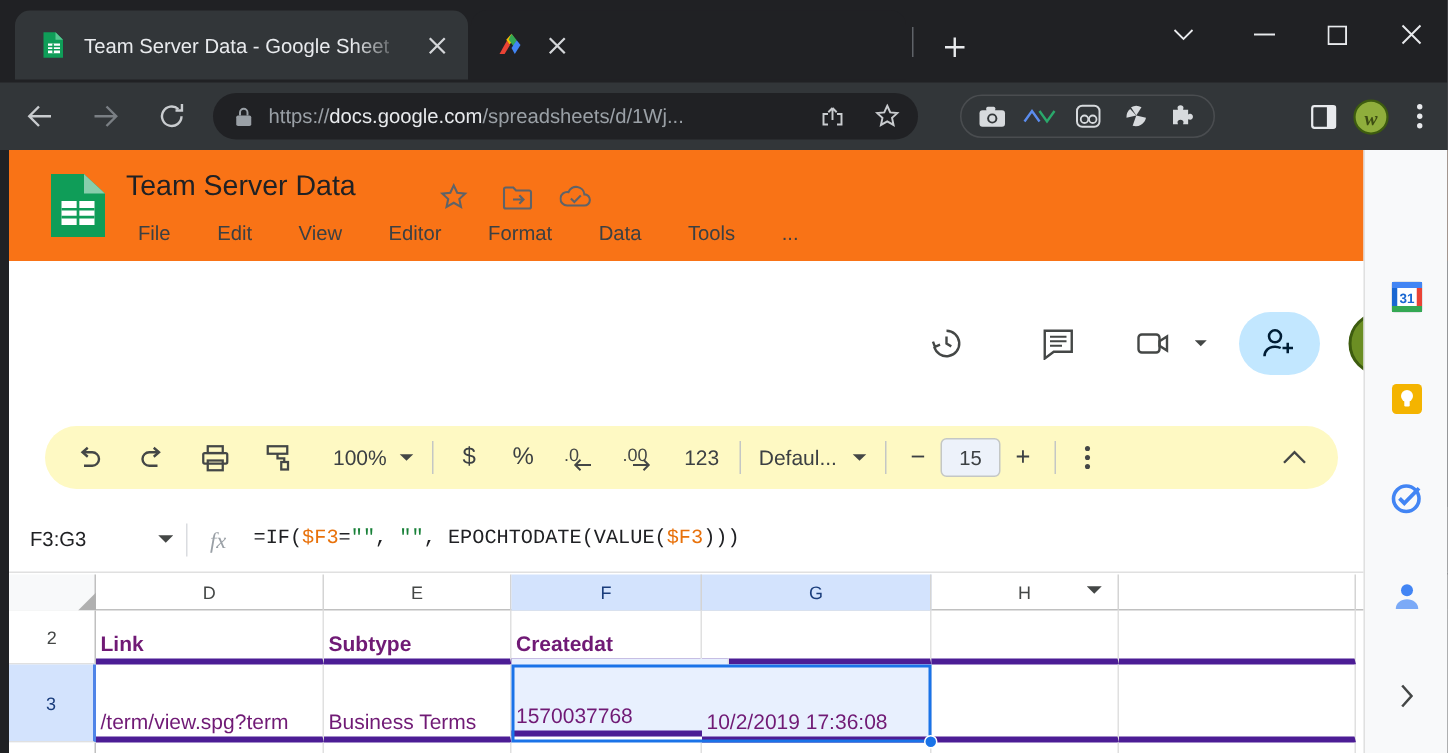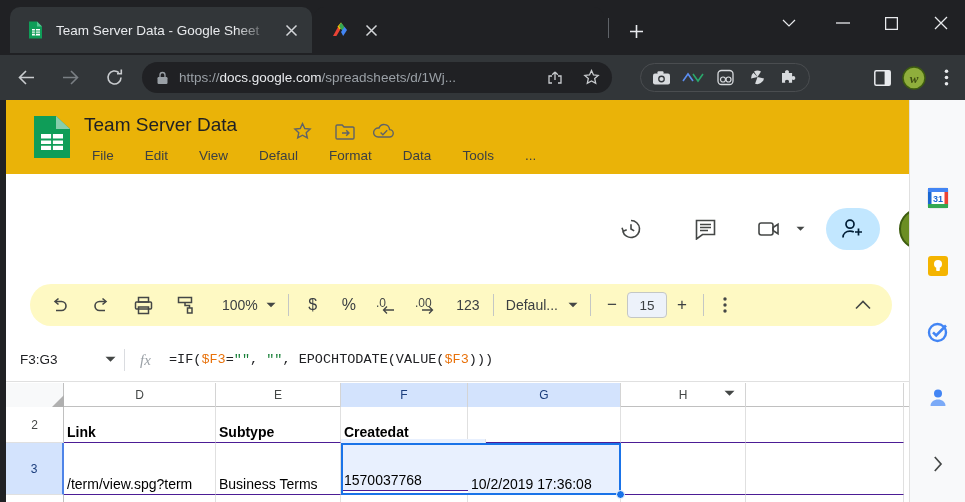--- a/index.html
+++ b/index.html
@@ -74,21 +74,21 @@
   .rightbtns { position: absolute; right: 4px; top: 8px; display: flex; align-items: center; gap: 2px; }
   .rbtn { width: 30px; height: 29px; display:flex; align-items:center; justify-content:center; color:#e8eaed; }
 
   
   .sheets {
     position: absolute; left: 6px; top: 100px; width: 959px; height: 402px;
     background: #ffffff; overflow: hidden;
   }
 
   
-  .dheader { position: absolute; left: 0; top: 0; width: 959px; height: 74px; background: #eab308; }
+  .dheader { position: absolute; left: 0; top: 0; width: 959px; height: 74px; background: #f97316; }
   .sheet-logo { position: absolute; left: 26px; top: 15px; width: 40px; height: 44px; }
   .doc-title {
     position: absolute; left: 78px; top: 14px;
     font-size: 19px; color: #202124; white-space: nowrap;
   }
   .title-ico { position: absolute; top: 19px; width: 24px; height: 24px; display:flex; align-items:center; justify-content:center; color:#5f6368; }
   .menubar { position: absolute; left: 78px; top: 45px; display: flex; gap: 15px; }
   .menuitem { font-size: 13.5px; color: #3c4043; padding: 3px 8px; border-radius: 4px; white-space: nowrap; }
   .hdr-ico { position: absolute; top: 112px; width: 34px; height: 34px; display:flex; align-items:center; justify-content:center; color:#444746; }
   .share-btn {
@@ -144,22 +144,22 @@
   .ch-arrow { position: absolute; right: 10px; top: 7px; color: #444746; display:flex; }
   .rh {
     position: absolute; left: 0; width: 58px;
     border-right: 1px solid #c0c0c0; border-bottom: 1px solid #e0e0e0;
     display: flex; align-items: center; justify-content: center;
     font-size: 12px; color: #444746; background: #fff;
   }
   .rh.sel { background: #d3e3fd; color: #1a3d7c; border-right: 2px solid #4f84e8; }
   .cell {
     position: absolute; overflow: hidden;
-    border-right: 1px solid #e0e0e0; border-bottom: 1px solid #4c1d95;
-    font-size: 14px; color: #000000; display: flex; align-items: flex-end;
+    border-right: 1px solid #e0e0e0; border-bottom: 4px solid #4c1d95;
+    font-size: 14px; color: #701a75; display: flex; align-items: flex-end;
     padding: 0 3px 2px 3px; white-space: nowrap;
   }
   .cell.bold { font-weight: bold; }
   .cell.selfill { background: #e8f0fe; }
   .selbox {
     position: absolute; border: 2px solid #1a73e8; pointer-events: none;
   }
   .selhandle {
     position: absolute; width: 9px; height: 9px; background: #1a73e8;
     border: 1px solid #fff; border-radius: 50%;
@@ -374,21 +374,21 @@
         <svg width="22" height="17" viewBox="0 0 22 17">
           <path d="M16.5 14H5.5A4.5 4.5 0 1 1 6 5.1 5.5 5.5 0 0 1 16.6 6.6 3.7 3.7 0 0 1 16.5 14z" fill="none" stroke="currentColor" stroke-width="1.4"></path>
           <path d="M7.6 9.4l2.3 2.3 4.3-4.4" stroke="currentColor" stroke-width="1.4" fill="none"></path>
         </svg>
       </span>
 
       <div class="menubar">
         <span class="menuitem">File</span>
         <span class="menuitem">Edit</span>
         <span class="menuitem">View</span>
-        <span class="menuitem">Defaul</span>
+        <span class="menuitem">Editor</span>
         <span class="menuitem">Format</span>
         <span class="menuitem">Data</span>
         <span class="menuitem">Tools</span>
         <span class="menuitem">...</span>
       </div>
 
       <span class="hdr-ico" style="left:608px;">
         <svg width="22" height="22" viewBox="0 0 22 22">
           <path d="M11 2.5a8.5 8.5 0 1 1-8.2 10.7" stroke="currentColor" stroke-width="1.6" fill="none"></path>
           <path d="M2 9.7l1.3 3.5 3.4-1.4" stroke="currentColor" stroke-width="1.6" fill="none"></path>

